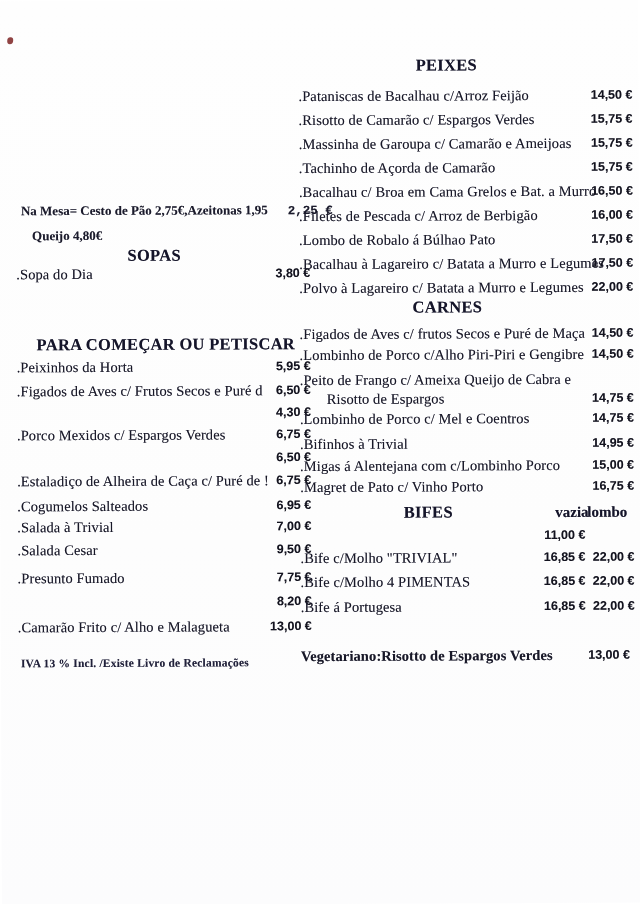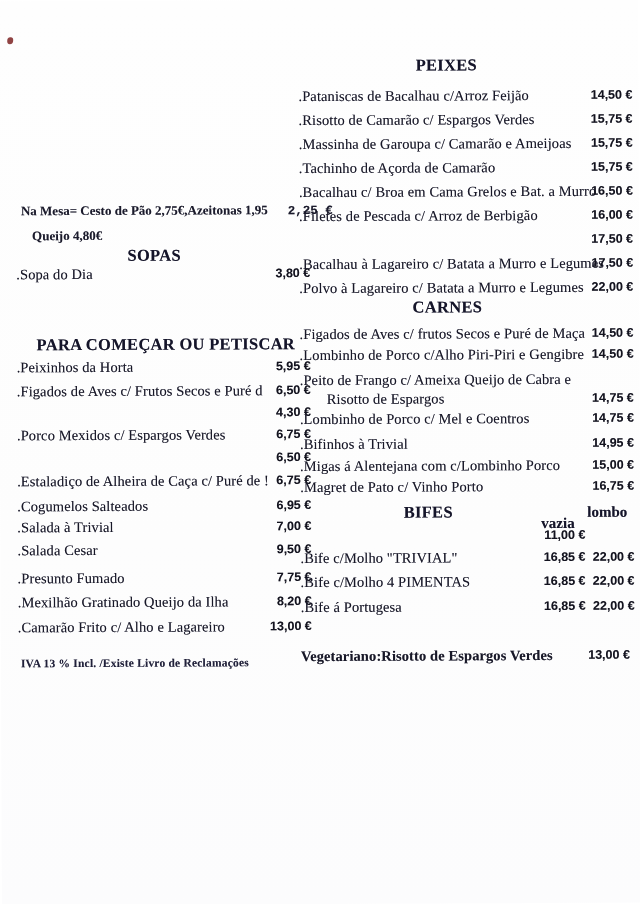--- a/index.html
+++ b/index.html
@@ -112,25 +112,24 @@
       </div>
     <div class="row" style="top:541px;">
         <span class="nm">.Salada  Cesar</span>
         <span class="pr">9,50 €</span>
       </div>
     <div class="row" style="top:569px;">
         <span class="nm">.Presunto Fumado</span>
         <span class="pr">7,75 €</span>
       </div>
     <div class="row" style="top:593px;">
-        <span class="nm">.Mexilhão Gratinado Queijo da Ilha</span>
         <span class="pr">8,20 €</span>
       </div>
     <div class="row" style="top:618px;">
-        <span class="nm">.Camarão Frito c/ Alho e Lagareiro</span>
+        <span class="nm">.Camarão Frito c/ Alho e Malagueta</span>
         <span class="pr">13,00 €</span>
       </div>
 
     <div class="footer-note">IVA 13 % Incl. /Existe Livro de Reclamações</div>
   </div>
 
   <div class="col col-right">
     <div class="heading" style="left:0;top:56px;width:300px;text-align:center;">PEIXES</div>
 
     <div class="row" style="top:88px;">
@@ -151,20 +150,21 @@
       </div>
     <div class="row" style="top:184px;">
         <span class="nm">.Bacalhau c/ Broa em Cama Grelos e Bat. a Murro</span>
         <span class="pr">16,50 €</span>
       </div>
     <div class="row" style="top:208px;">
         <span class="nm">.Filetes de Pescada  c/ Arroz de Berbigão</span>
         <span class="pr">16,00 €</span>
       </div>
     <div class="row" style="top:232px;">
+        <span class="nm">.Lombo de Robalo á Búlhao Pato</span>
         <span class="pr">17,50 €</span>
       </div>
     <div class="row" style="top:256px;">
         <span class="nm">.Bacalhau à Lagareiro c/ Batata a Murro e Legumes</span>
         <span class="pr">17,50 €</span>
       </div>
     <div class="row" style="top:280px;">
         <span class="nm">.Polvo à Lagareiro c/ Batata a Murro e Legumes</span>
         <span class="pr">22,00 €</span>
       </div>
@@ -198,21 +198,21 @@
     <div class="row" style="top:458px;">
         <span class="nm">.Migas á Alentejana com c/Lombinho Porco</span>
         <span class="pr">15,00 €</span>
       </div>
     <div class="row" style="top:479px;">
         <span class="nm">.Magret de Pato c/ Vinho Porto</span>
         <span class="pr">16,75 €</span>
       </div>
 
     <div class="heading" style="left:0;top:503px;width:260px;text-align:center;">BIFES</div>
-    <div class="colhdr" style="left:243px;margin-top:11px;">vazia</div>
+    <div class="colhdr" style="left:257px;">vazia</div>
     <div class="colhdr" style="left:289px;">lombo</div>
 
     <div class="row" style="top:528px;">
         <span class="pr vz">11,00 €</span>
         <span class="pr"></span>
       </div>
     <div class="row" style="top:550px;">
         <span class="nm">.Bife c/Molho "TRIVIAL"</span>
         <span class="pr vz">16,85 €</span>
         <span class="pr">22,00 €</span>

